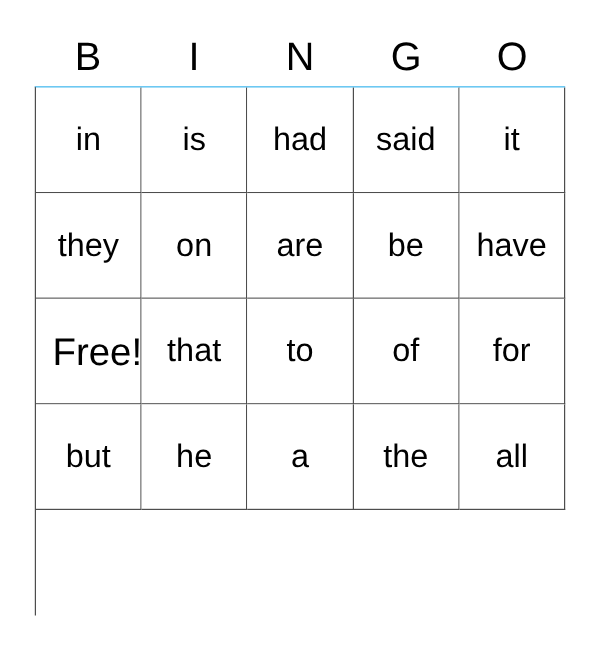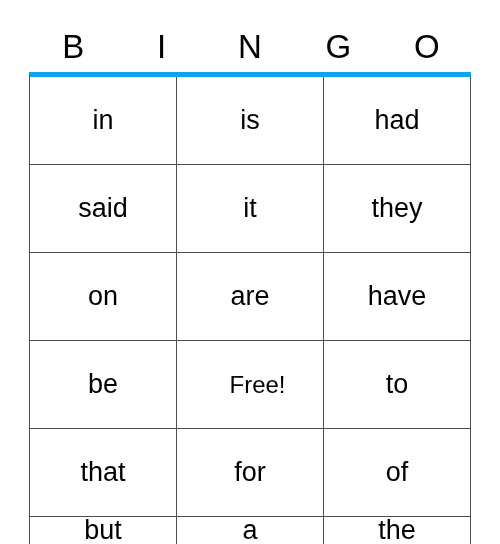--- a/index.html
+++ b/index.html
@@ -36,23 +36,23 @@
     line-height: 1;
     font-weight: 400;
     letter-spacing: 0;
     color: #000000;
     user-select: none;
   }
 
   
   .grid {
     display: grid;
-    grid-template-columns: repeat(3, 1fr);
+    grid-template-columns: repeat(5, 1fr);
     grid-template-rows: repeat(5, 88px);
-    border-top: 5px solid #0ea5e9;
+    border-top: 1px solid #0ea5e9;
     border-left: 1px solid #4d4d4d;
     box-sizing: border-box;
   }
   .cell {
     border-right: 1px solid #4d4d4d;
     border-bottom: 1px solid #4d4d4d;
     box-sizing: border-box;
     display: flex;
     align-items: center;
     justify-content: center;
@@ -62,21 +62,21 @@
   .cell-text {
     font-size: 27px;
     line-height: 1;
     font-weight: 400;
     color: #000000;
     white-space: nowrap;
     text-align: center;
     padding: 0 1px;
   }
   .cell.free .cell-text {
-    font-size: 24px;
+    font-size: 32px;
     margin-left: 15px;
   }
 </style>
 </head>
 <body>
 
 <div id="bingo-card">
 
   <div class="header-row">
     <div class="header-cell">B</div>
@@ -108,46 +108,52 @@
         <span class="cell-text">they</span>
       </div>
     <div class="cell">
         <span class="cell-text">on</span>
       </div>
     <div class="cell">
         <span class="cell-text">are</span>
       </div>
 
     <div class="cell">
-        <span class="cell-text">have</span>
+        <span class="cell-text">be</span>
       </div>
     <div class="cell">
-        <span class="cell-text">be</span>
+        <span class="cell-text">have</span>
       </div>
     <div class="cell free">
         <span class="cell-text">Free!</span>
       </div>
     <div class="cell">
+        <span class="cell-text">that</span>
+      </div>
+    <div class="cell">
         <span class="cell-text">to</span>
       </div>
+
     <div class="cell">
-        <span class="cell-text">that</span>
+        <span class="cell-text">of</span>
       </div>
-
     <div class="cell">
         <span class="cell-text">for</span>
       </div>
     <div class="cell">
-        <span class="cell-text">of</span>
+        <span class="cell-text">but</span>
       </div>
     <div class="cell">
-        <span class="cell-text">but</span>
+        <span class="cell-text">he</span>
       </div>
 
     <div class="cell">
         <span class="cell-text">a</span>
       </div>
     <div class="cell">
         <span class="cell-text">the</span>
       </div>
+    <div class="cell">
+        <span class="cell-text">all</span>
+      </div>
 
   </div>
 </div>
 
 </body></html>

